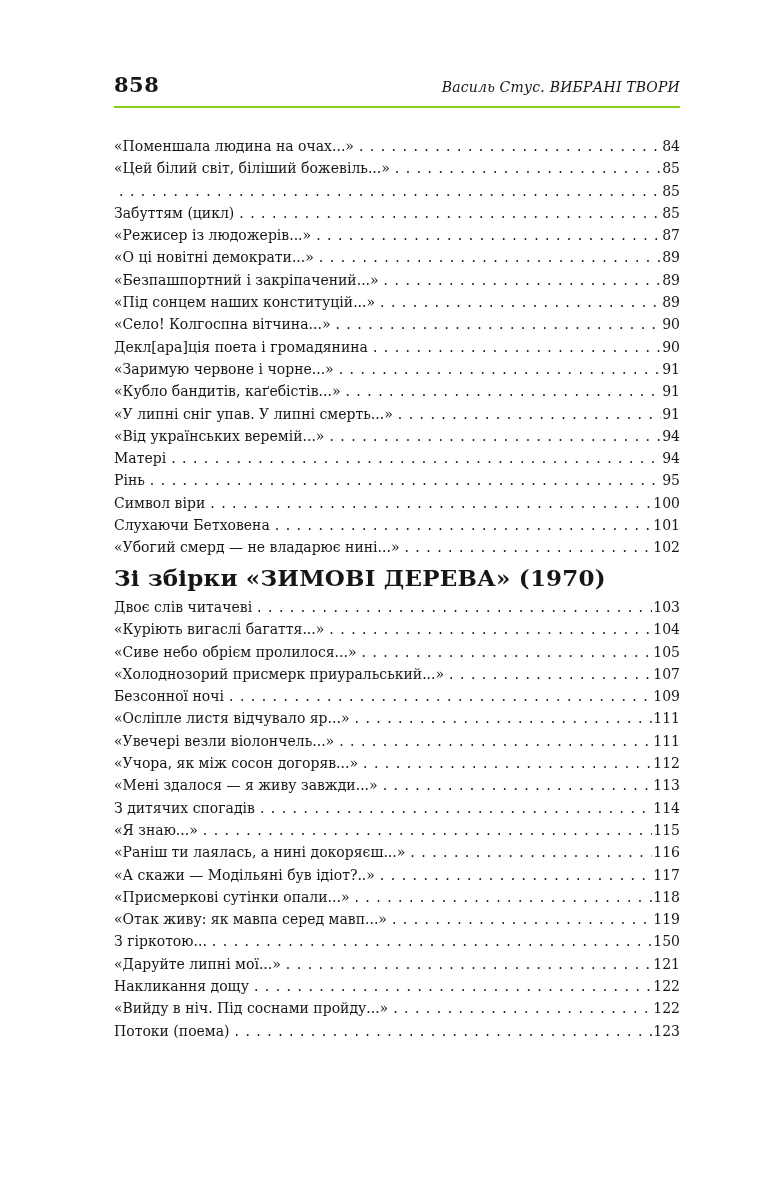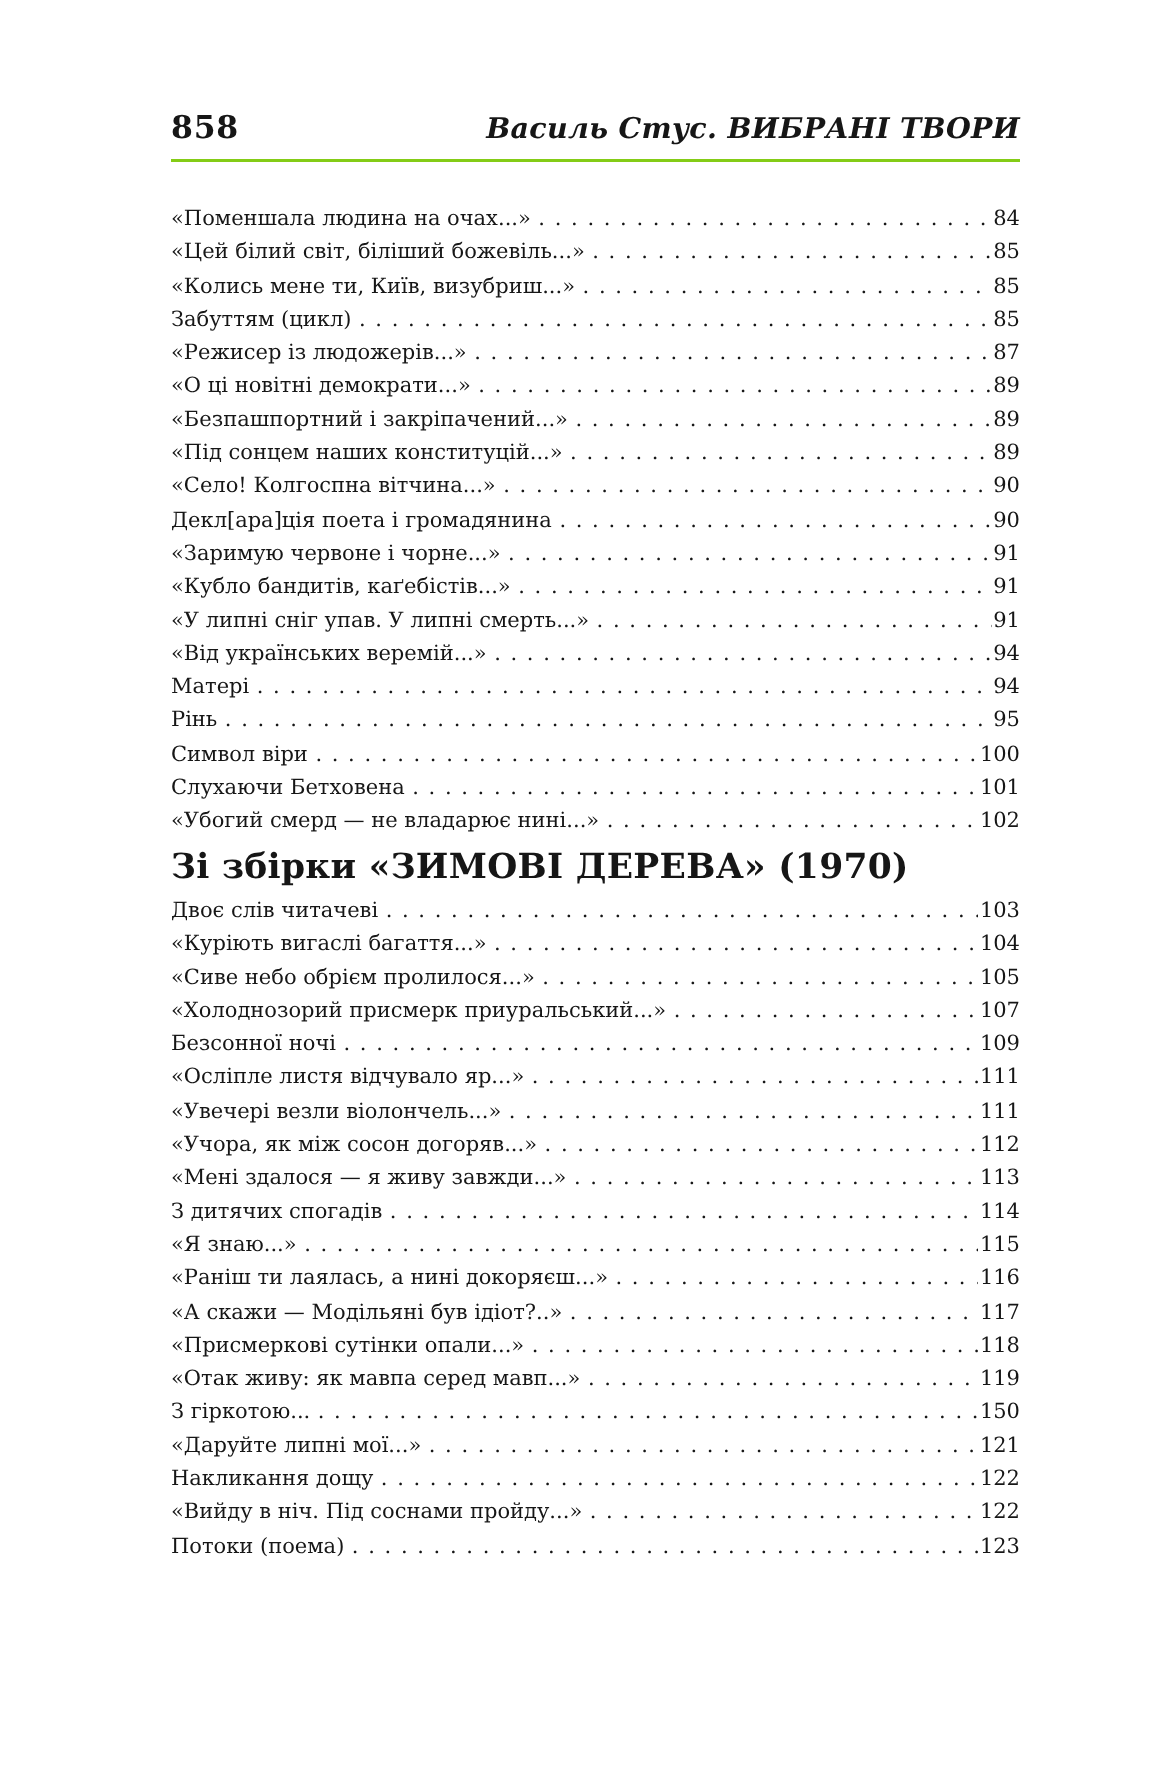--- a/index.html
+++ b/index.html
@@ -21,22 +21,22 @@
     align-items: baseline;
     border-bottom: 2px solid #84cc16;
     padding-bottom: 9px;
   }
   .folio {
     font-size: 21px;
     font-weight: bold;
     letter-spacing: 0.5px;
   }
   .running-title {
-    font-size: 19px;
-    font-weight: bold;
+    font-size: 14px;
+    font-weight: normal;
     font-style: italic;
     letter-spacing: 0.2px;
   }
   .toc { margin-top: 27px; }
   .toc-section-heading {
     font-size: 23px;
     font-weight: bold;
     line-height: 22.3px;
     margin: 8px 0 7px 0;
     letter-spacing: 0.2px;
@@ -86,21 +86,20 @@
     <span class="entry-page">84</span>
   </div>
 
   <div class="toc-row">
     <span class="entry-title">«Цей білий світ, біліший божевіль...»</span>
     <span class="dot-leader"></span>
     <span class="entry-page">85</span>
   </div>
 
   <div class="toc-row">
-    <span class="entry-title">«Колись мене ти, Київ, визубриш...»</span>
     <span class="dot-leader"></span>
     <span class="entry-page">85</span>
   </div>
 
   <div class="toc-row">
     <span class="entry-title">Забуттям (цикл)</span>
     <span class="dot-leader"></span>
     <span class="entry-page">85</span>
   </div>
 

